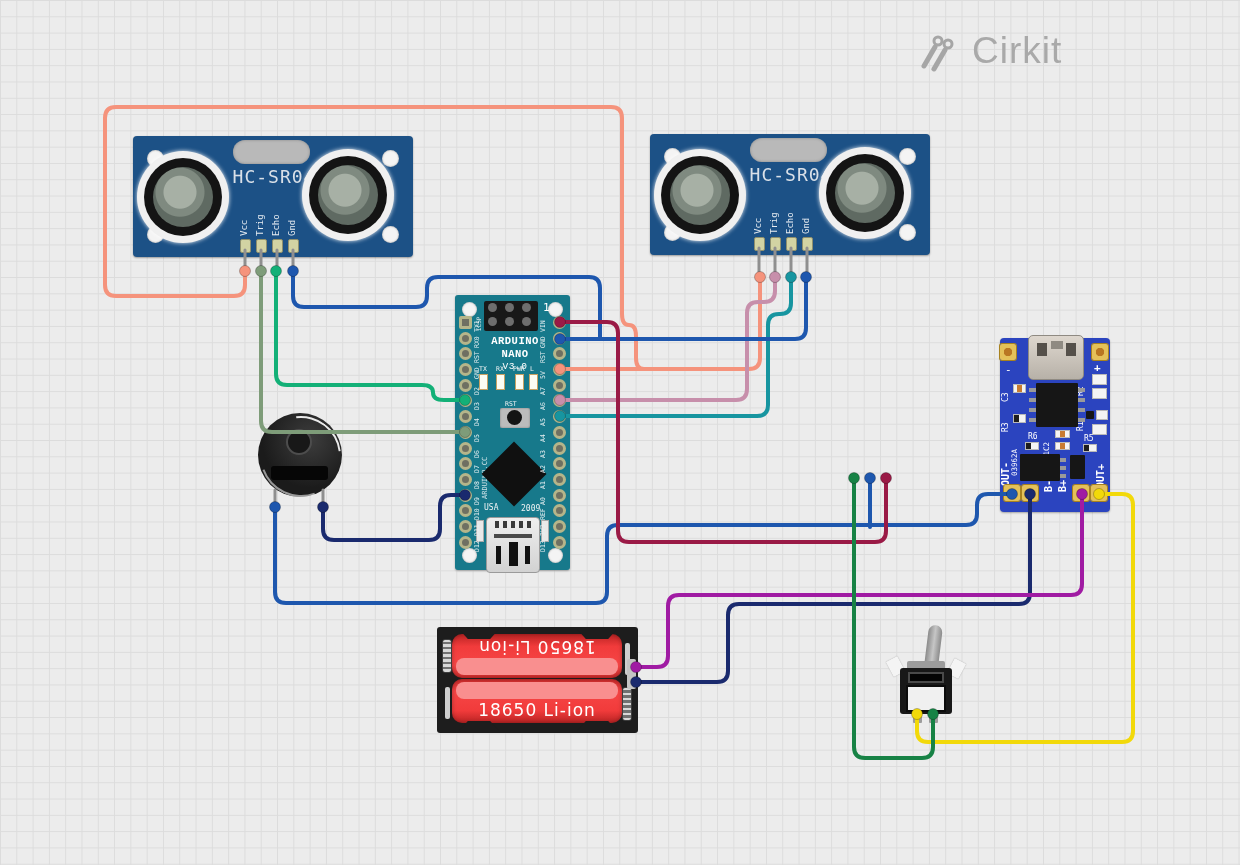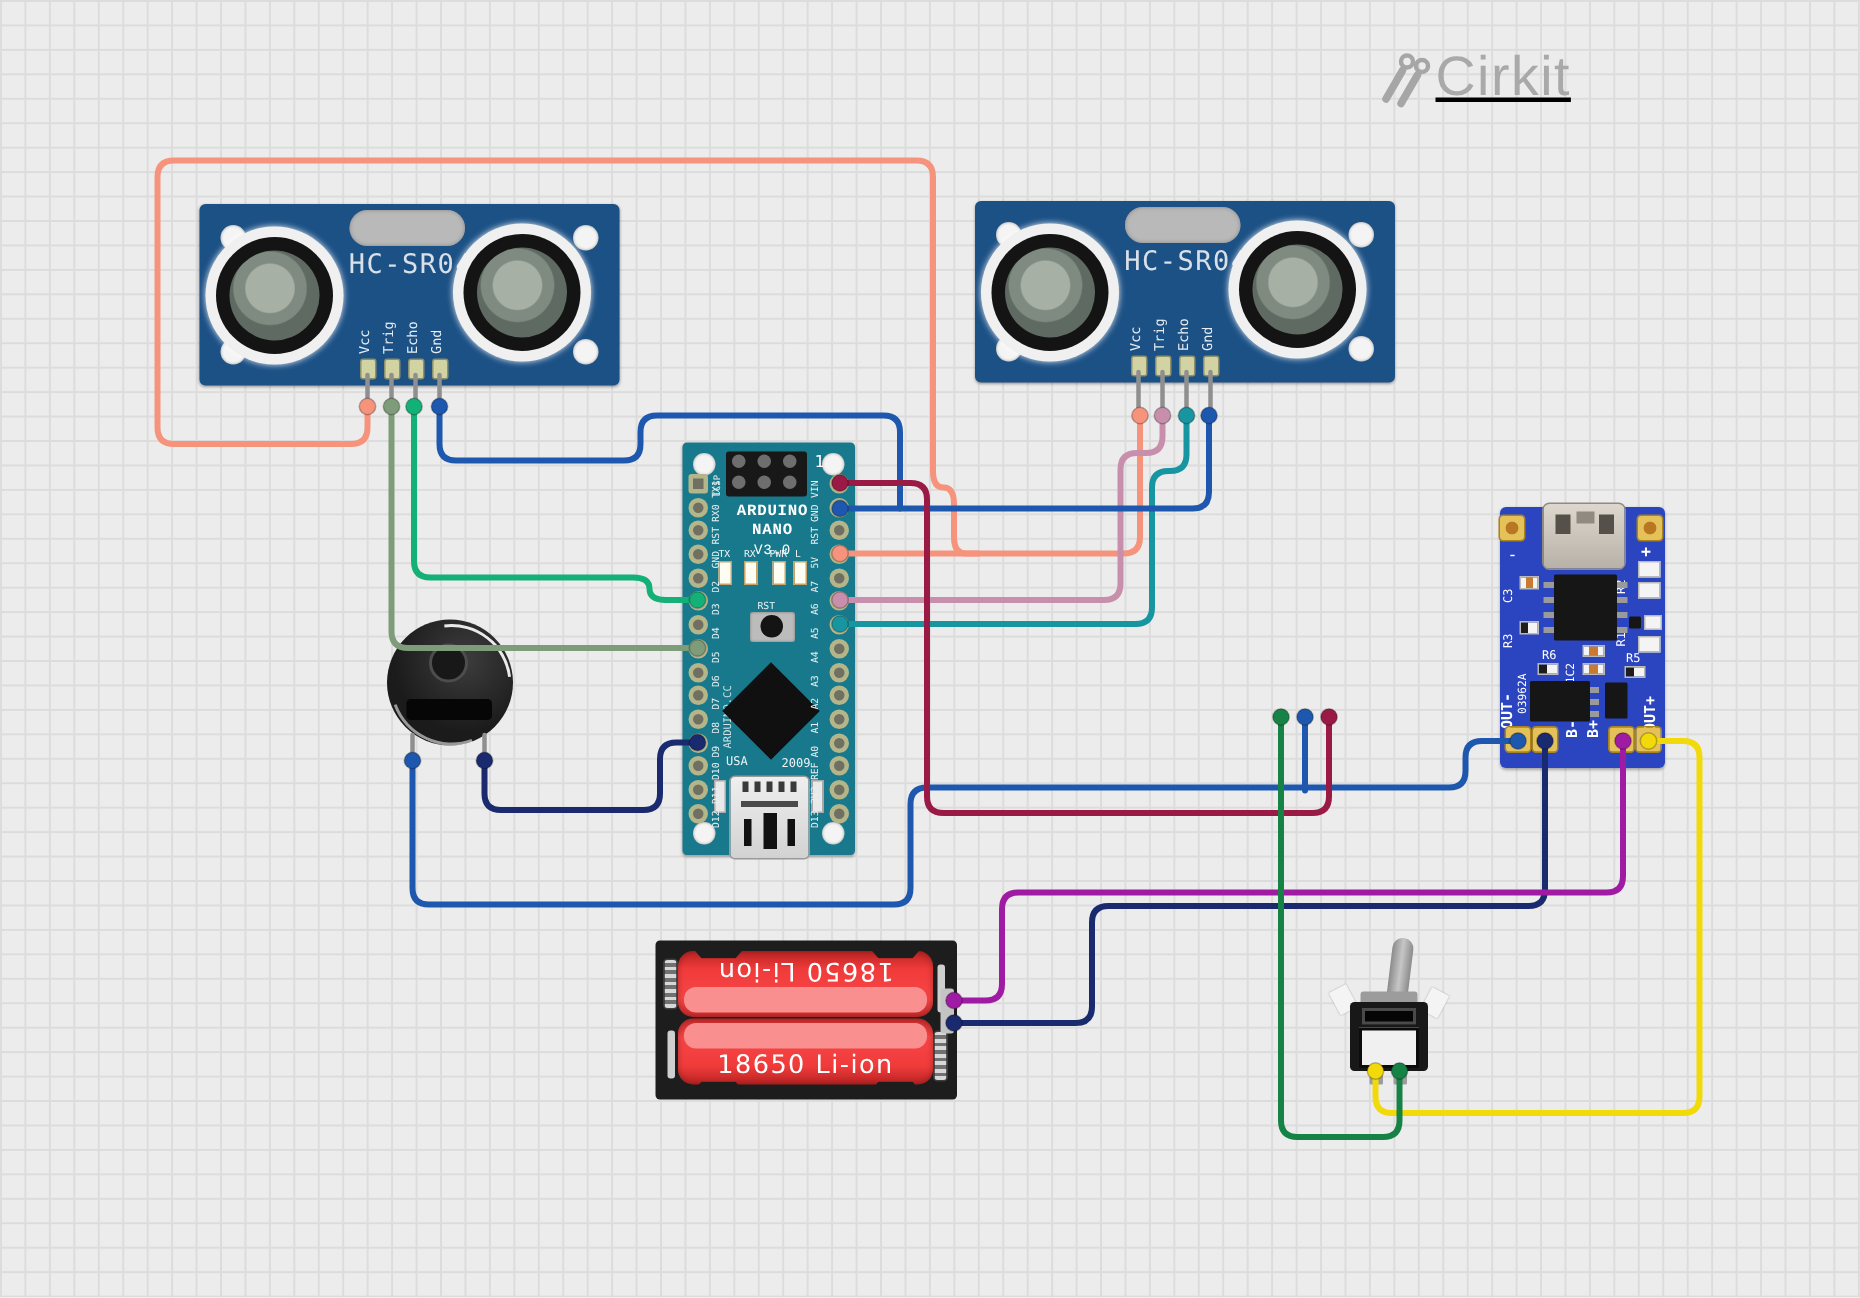--- a/index.html
+++ b/index.html
@@ -5,21 +5,21 @@
   html,body{margin:0;padding:0;}
   #canvas{position:relative;width:1240px;height:865px;overflow:hidden;
     background-color:#ececec;
     background-image:linear-gradient(#dcdcdc 1px,transparent 1px),
                      linear-gradient(90deg,#dcdcdc 1px,transparent 1px);
     background-size:16.3px 16.3px;
     font-family:"DejaVu Sans",sans-serif;}
   .comp{position:absolute;z-index:10;}
 
   
-  #watermark{left:916px;top:30px;display:flex;align-items:center;gap:1px;z-index:5;text-decoration:underline;}
+  #watermark{left:916px;top:30px;display:flex;align-items:center;gap:16px;z-index:5;}
   #watermark .brand{font-family:"Liberation Sans",sans-serif;font-size:37px;color:#a9a9a9;letter-spacing:1px;}
   #watermark .brand-bold{font-family:"Liberation Sans",sans-serif;font-size:37px;font-weight:bold;color:#9d9d9d;letter-spacing:1px;}
 
   
   .hcsr{width:280px;height:121px;background:#1c5186;border-radius:4px;box-shadow:0 1px 2px rgba(0,0,0,.35);}
   .hole{position:absolute;width:17px;height:17px;border-radius:50%;background:#f4f4f4;box-shadow:inset 0 0 2px rgba(0,0,0,.4);}
   .osc{position:absolute;left:100px;top:4px;width:77px;height:24px;background:#b9b9b9;border-radius:12px;box-shadow:inset 0 0 3px #888;}
   .hcsr-title{position:absolute;left:96px;top:30px;width:90px;text-align:center;
     font-family:"DejaVu Sans Mono",monospace;font-size:18px;color:#d9e0e8;letter-spacing:1px;}
   .eye{position:absolute;width:92px;height:92px;border-radius:50%;background:#f0f0f0;

